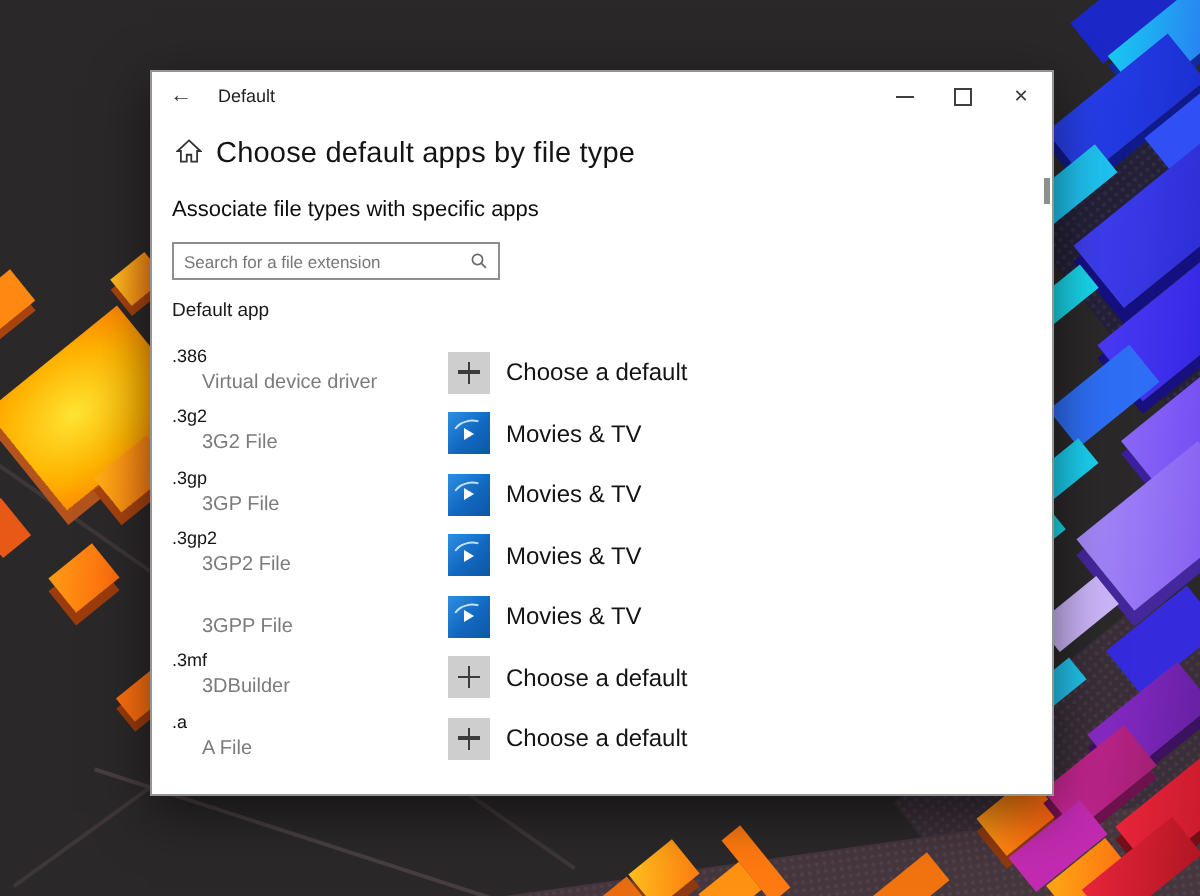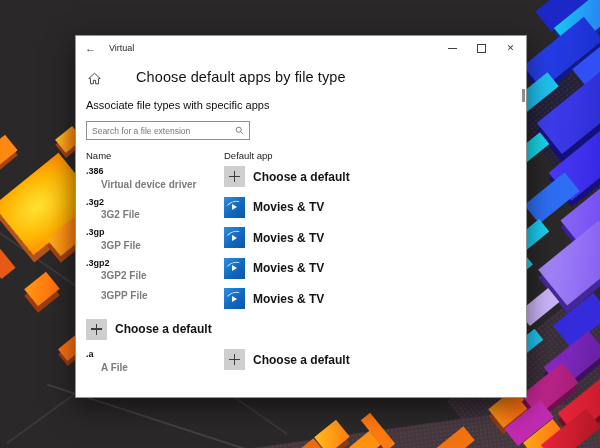--- a/index.html
+++ b/index.html
@@ -19,32 +19,32 @@
     box-shadow:0 8px 26px rgba(0,0,0,.55);overflow:hidden;z-index:10;
   }
   .titlebar{height:24px;display:flex;align-items:center;position:relative;}
   .back-arrow{margin-left:9px;font-size:11px;color:#333;line-height:1;}
   .titlebar-title{margin-left:13px;font-size:9px;color:#1f1f1f;}
   .window-controls{position:absolute;right:1px;top:0;height:100%;display:flex;}
   .ctrl{width:29px;height:100%;display:flex;align-items:center;justify-content:center;cursor:default;}
   .min-glyph{width:9px;height:1px;background:#3f3f3f;}
   .max-glyph{width:7px;height:7px;border:1px solid #3f3f3f;}
   .close-glyph{font-size:9px;color:#3f3f3f;line-height:1;}
-  .heading-row{display:flex;align-items:flex-end;margin:9px 0 0 12px;gap:28px;}
+  .heading-row{display:flex;align-items:flex-start;margin:9px 0 0 12px;}
   .home-icon{width:13px;height:13px;flex:0 0 auto;}
   .page-heading{margin-left:7px;font-size:14.5px;font-weight:400;color:#141414;letter-spacing:.1px;}
   .subheading{margin:14px 0 0 10px;font-size:11px;color:#0e0e0e;}
   .search-box{margin:10px 0 0 10px;width:164px;height:19px;border:1px solid #8f8f8f;box-sizing:border-box;display:flex;align-items:center;background:#fff;}
   .search-box input{border:none;outline:none;flex:1;min-width:0;font-size:8.5px;padding:0 5px;color:#333;font-family:Liberation Sans, sans-serif;background:transparent;}
   .search-box input::placeholder{color:#767676;}
   .search-icon{width:9px;height:9px;margin-right:5px;flex:0 0 auto;}
   .columns-row{display:flex;margin:10px 0 0 10px;font-size:9.5px;color:#1a1a1a;}
   .col-name{width:138px;}
   .list{margin:5px 0 0 10px;}
-  .row{display:flex;align-items:flex-start;height:30.5px;font-weight:bold;}
+  .row{display:flex;align-items:flex-end;height:30.5px;}
   .name-cell{width:138px;}
   .ext{font-size:9px;color:#141414;line-height:1.2;}
   .type{font-size:10px;color:#7b7b7b;margin-top:2px;line-height:1.1;margin-left:15px;}
   .app-cell{display:flex;align-items:center;cursor:pointer;}
   .tile{width:21px;height:21px;position:relative;flex:0 0 auto;}
   .glyph{position:absolute;inset:0;}
   .app-label{margin-left:8px;font-size:12px;color:#141414;}
   
   .tile-plus{background:#cecece;}
   .tile-plus .glyph::before{content:"";position:absolute;left:5px;right:5px;top:9.75px;height:1.5px;background:#3c3c3c;}
@@ -112,21 +112,21 @@
   <div class="blk" style="left:546px;top:346px;width:58px;height:28px;transform:rotate(-39deg);background:linear-gradient(135deg,#8a2bc8,#641fa0);box-shadow:-4px 5px 0 #3c1260;"></div>
   <div class="blk" style="left:524px;top:376px;width:52px;height:26px;transform:rotate(-39deg);background:linear-gradient(135deg,#d0289a,#a21f74);box-shadow:-4px 5px 0 #6e124e;"></div>
   <div class="blk" style="left:560px;top:392px;width:58px;height:28px;transform:rotate(-39deg);background:linear-gradient(135deg,#e8243a,#c01828);box-shadow:-4px 5px 0 #760e18;"></div>
   <div class="blk" style="left:506px;top:412px;width:46px;height:22px;transform:rotate(-39deg);background:#c22bb0;"></div>
   <div class="blk" style="left:542px;top:424px;width:58px;height:24px;transform:rotate(-39deg);background:linear-gradient(135deg,#e8243a,#b01622);"></div>
 </div>
 
 <div id="settings-window">
   <div class="titlebar">
     <span class="back-arrow">←</span>
-    <span class="titlebar-title">Virtual</span>
+    <span class="titlebar-title">Default</span>
     <div class="window-controls">
       <div class="ctrl">
           <span class="min-glyph"></span>
         </div>
       <div class="ctrl">
           <span class="max-glyph"></span>
         </div>
       <div class="ctrl">
           <span class="close-glyph">✕</span>
         </div>
@@ -144,21 +144,20 @@
 
   <div class="search-box">
     <input type="text" placeholder="Search for a file extension" style="">
     <svg class="search-icon" viewBox="0 0 12 12">
       <circle cx="5" cy="5" r="3.4" fill="none" stroke="#666" stroke-width="1.1"></circle>
       <line x1="7.6" y1="7.6" x2="10.6" y2="10.6" stroke="#666" stroke-width="1.1"></line>
     </svg>
   </div>
 
   <div class="columns-row">
-    <span class="col-name">Name</span>
     <span class="col-app">Default app</span>
   </div>
 
   <div class="list">
   <div class="row">
     <div class="name-cell">
       <div class="ext">.386</div>
       <div class="type">Virtual device driver</div>
     </div>
     <div class="app-cell">
@@ -215,20 +214,24 @@
     </div>
     <div class="app-cell">
       <span class="tile tile-movies">
             <span class="glyph"></span>
           </span>
       <span class="app-label">Movies &amp; TV</span>
     </div>
   </div>
 
   <div class="row">
+    <div class="name-cell">
+      <div class="ext">.3mf</div>
+      <div class="type">3DBuilder</div>
+    </div>
     <div class="app-cell">
       <span class="tile tile-plus">
             <span class="glyph"></span>
           </span>
       <span class="app-label">Choose a default</span>
     </div>
   </div>
 
   <div class="row">
     <div class="name-cell">

